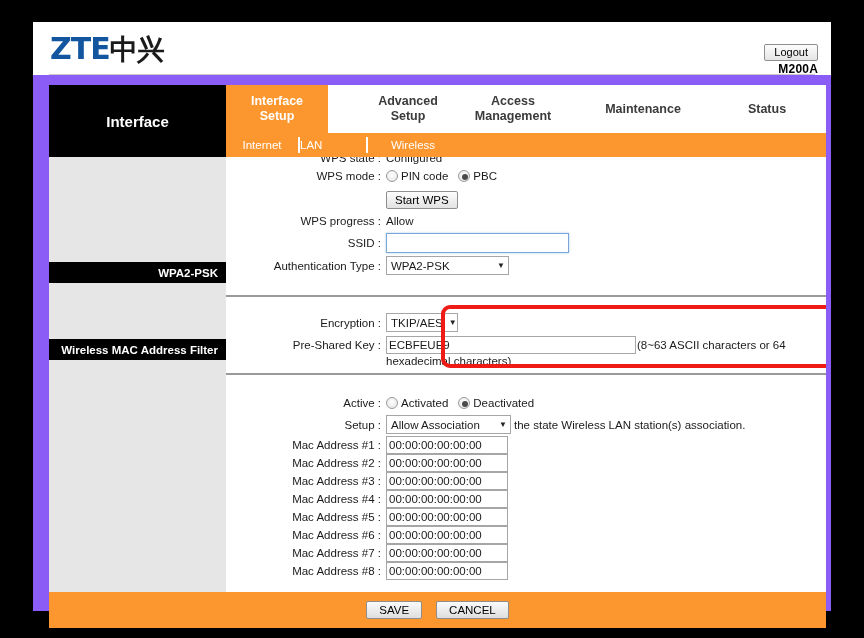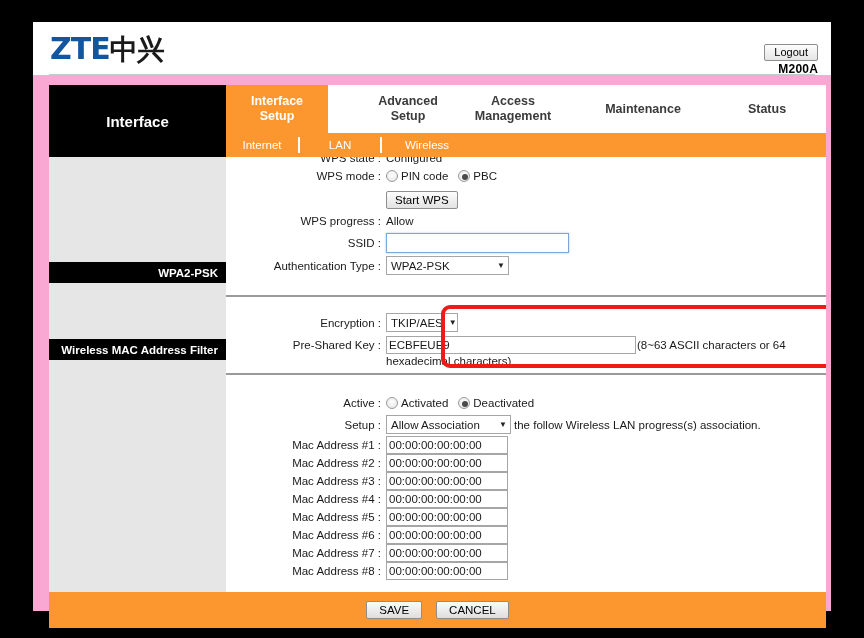--- a/index.html
+++ b/index.html
@@ -9,21 +9,21 @@
     background: #000000;
     font-family: "Liberation Sans", sans-serif;
     overflow: hidden;
   }
 
   
   #page {
     position: absolute;
     left: 33px; top: 22px;
     width: 798px; height: 589px;
-    background: #f9a8d4;
+    background: #8b5cf6;
   }
 
   
   #header {
     position: absolute; left: 0; top: 0;
     width: 798px; height: 53px;
     background: #ffffff;
   }
   #logo {
     position: absolute; left: 17px; top: 12px;
@@ -107,21 +107,21 @@
     font-size: 11.5px;
     color: #ffffff;
     height: 24px;
     display: flex; align-items: center;
     padding: 0 0 0 0;
     cursor: pointer;
     white-space: nowrap;
   }
   .subtab span { display: block; }
   .subtab.s1 { width: 72px; justify-content: center; }
-  .subtab.s2 { width: 80px; justify-content: center; }
+  .subtab.s2 { width: 66px; }
   .subtab.s3 { width: 90px; justify-content: center; }
   .subdiv { width: 2px; height: 16px; background: #ffffff; }
 
   
   #body-area {
     position: absolute; left: 16px; top: 135px;
     width: 777px; height: 435px;
   }
   #sidebar {
     position: absolute; left: 0; top: 0;
@@ -389,21 +389,21 @@
         </div>
       </div>
 
       <div class="row" style="top:258px;">
         <div class="lbl">Setup :</div>
         <div class="val">
           <div class="fakesel" style="width:125px;">
             <span>Allow Association</span>
             <span class="caret">▼</span>
           </div>
-          <span class="hint" style="margin-left:3px;">the follow Wireless LAN progress(s) association.</span>
+          <span class="hint" style="margin-left:3px;">the state Wireless LAN station(s) association.</span>
         </div>
       </div>
 
       <div class="row" style="top:279px;">
         <div class="lbl">Mac Address #1 :</div>
         <div class="val">
           <input type="text" style="width: 122px;" value="00:00:00:00:00:00">
         </div>
       </div>
       <div class="row" style="top:297px;">

